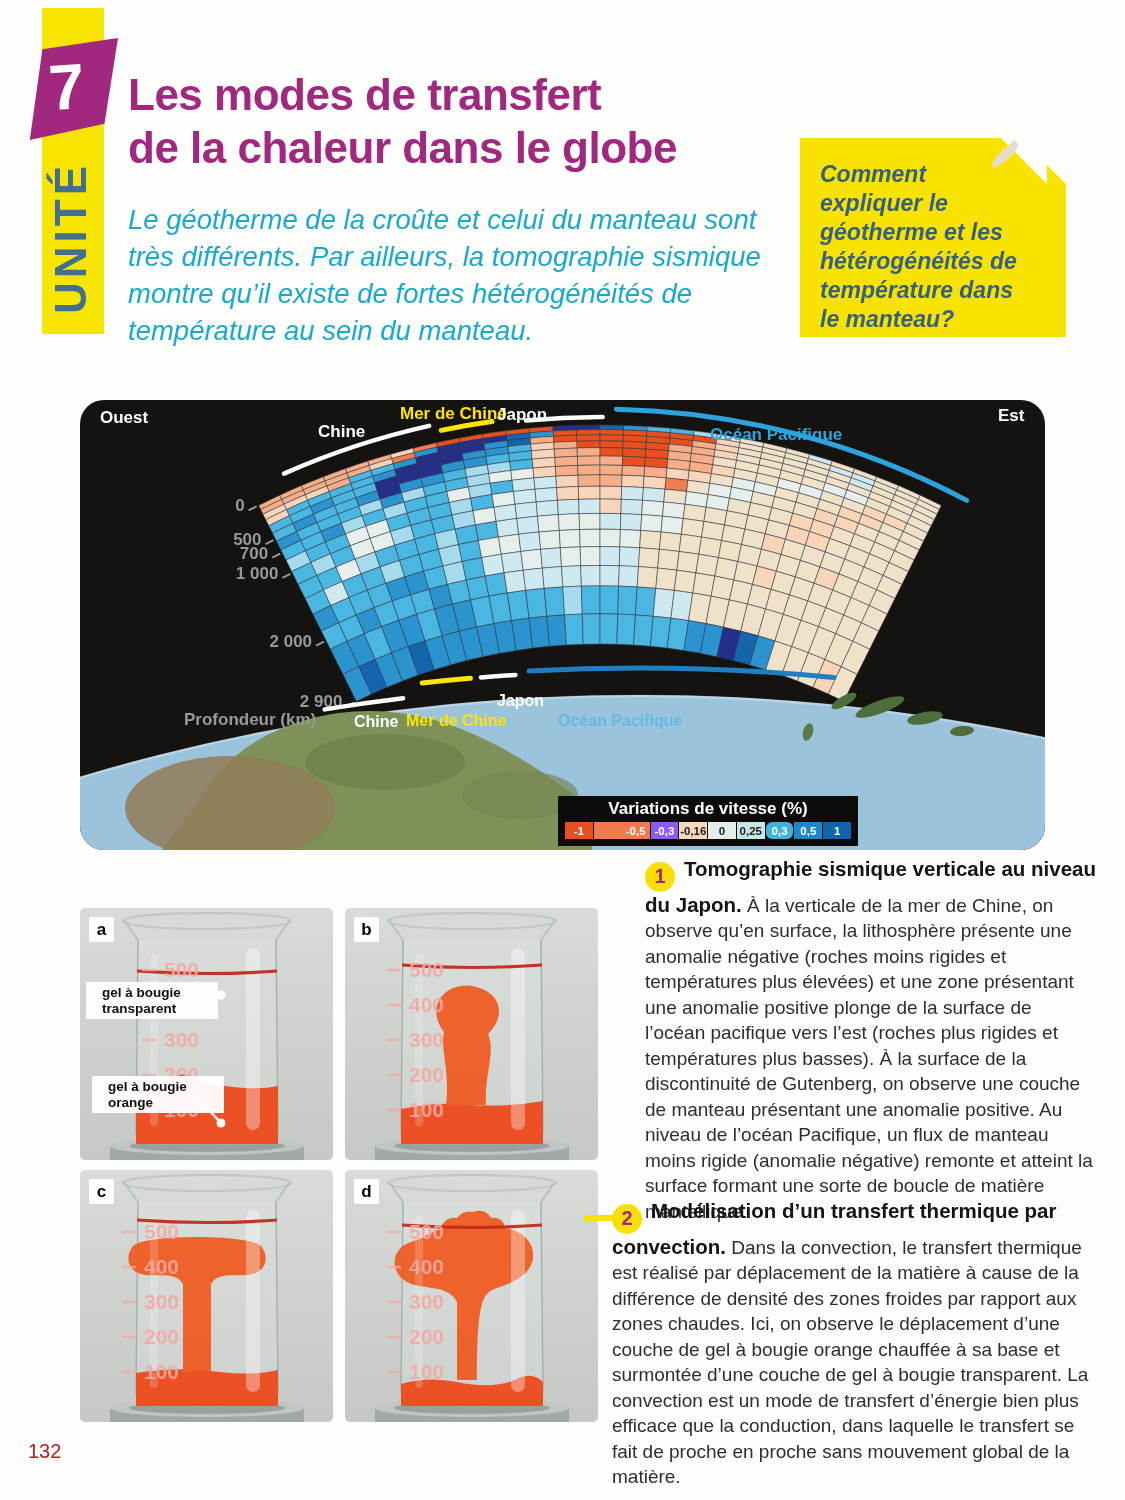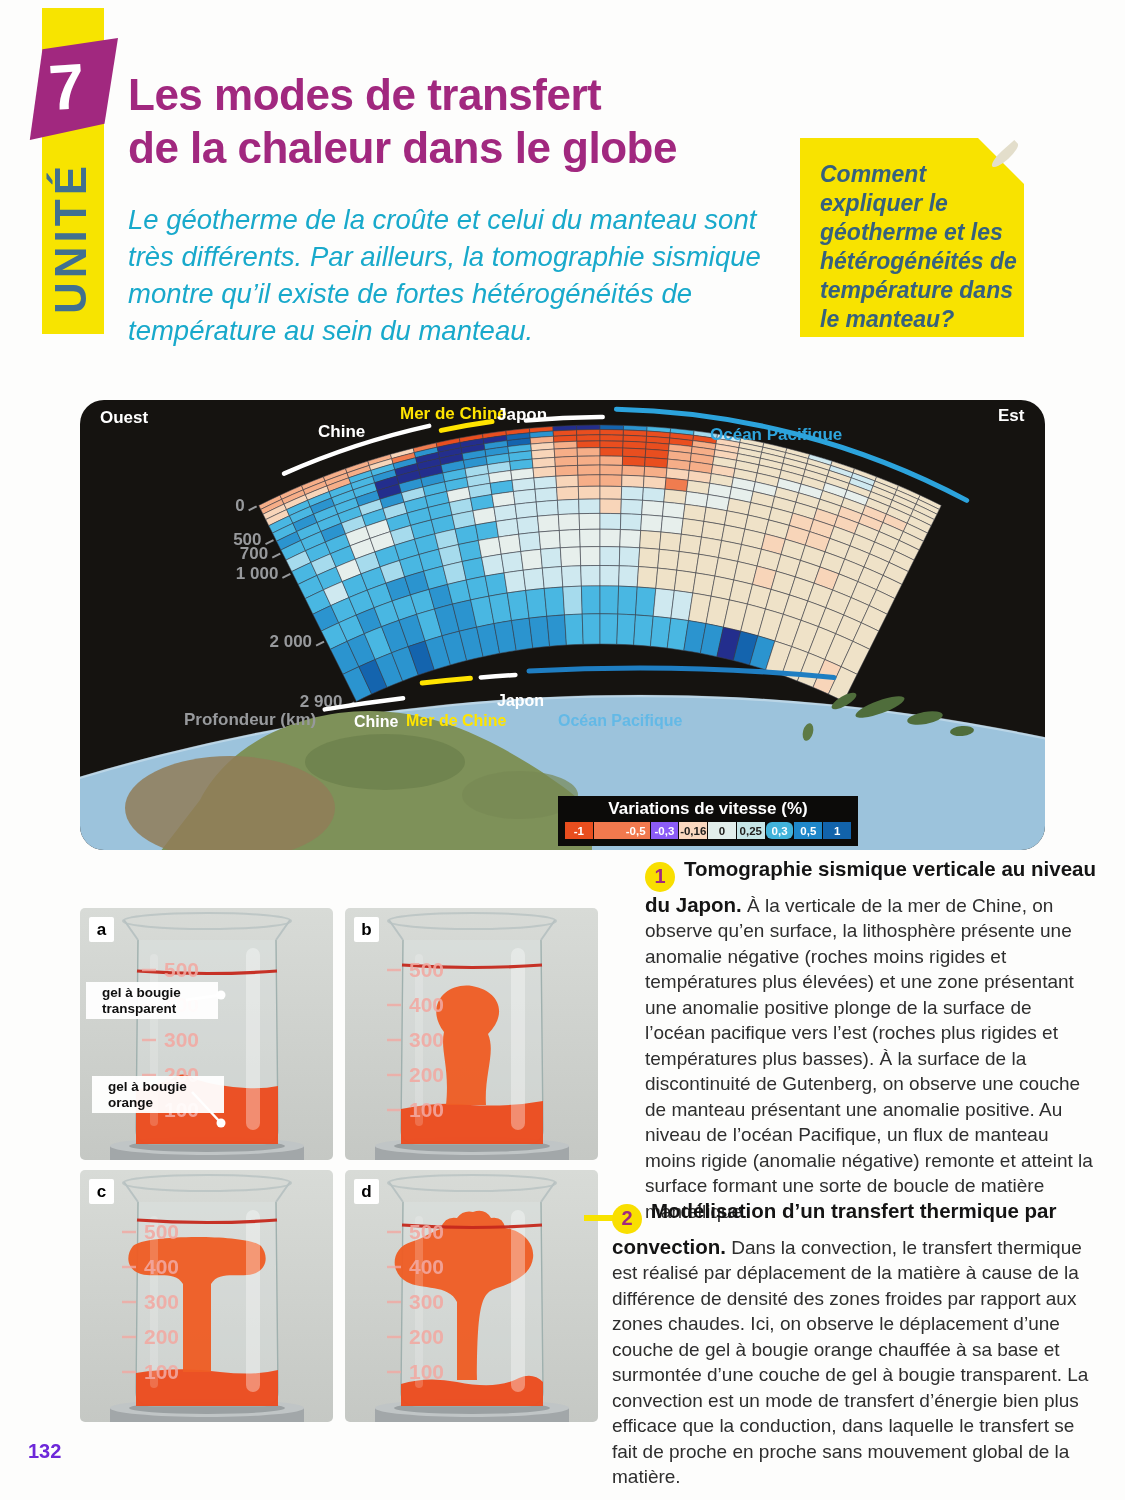--- a/index.html
+++ b/index.html
@@ -9,21 +9,21 @@
 
   
   .unit-band{left:42px;top:8px;width:62px;height:326px;background:#f7e400;}
   .unit-vert{left:34px;top:142px;width:74px;height:192px;display:flex;align-items:center;justify-content:center;
      writing-mode:vertical-rl;transform:rotate(180deg);color:#41708f;font-weight:bold;font-size:44px;letter-spacing:4px;}
   .unit-num{left:28px;top:38px;width:90px;height:102px;background:#a1287f;
      clip-path:polygon(16% 11%,100% 0,85% 84%,2% 100%);display:flex;align-items:center;justify-content:center;}
   .unit-num span{color:#fff;font-size:64px;font-weight:bold;transform:translate(-6px,-2px) rotate(-4deg);}
   .page-title{left:128px;top:68px;color:#a1287f;font-size:44px;line-height:53px;font-weight:bold;letter-spacing:-0.5px;}
   .intro{left:128px;top:201px;width:676px;color:#18a9cb;font-size:27.5px;line-height:37px;font-style:italic;font-weight:500;}
-  .note{left:800px;top:138px;width:224px;height:199px;background:#f8e300;
+  .note{left:800px;top:138px;width:266px;height:199px;background:#f8e300;
      clip-path:polygon(0 0,calc(100% - 46px) 0,100% 46px,100% 100%,0 100%);}
   .note-fold{right:0;top:0;width:0;height:0;border-top:46px solid #fdfdfc;border-left:46px solid transparent;}
   .note-fold2{right:22px;top:12px;width:34px;height:10px;background:#e3decb;border-radius:50% 0 50% 50%;transform:rotate(-42deg);}
   .note-text{left:20px;top:22px;width:200px;color:#36617e;font-size:23px;line-height:29px;font-weight:bold;font-style:italic;}
 
   
   .panel{left:80px;top:400px;width:965px;height:450px;background:#151310;border-radius:24px;}
   .panel svg{position:absolute;left:0;top:0;}
   .pl{position:absolute;font-weight:bold;font-size:17px;color:#fff;white-space:nowrap;}
   .pl.gray{color:#97999c;}
@@ -43,21 +43,21 @@
   .callout{position:absolute;background:rgba(255,255,255,0.95);color:#101010;font-size:13.5px;line-height:15.5px;
      font-weight:bold;text-align:left;padding:3px 16px;}
   .connector2{left:584px;top:1215px;width:30px;height:6px;background:#f8e300;}
 
   
   .doc{position:absolute;color:#2e2e2e;font-size:19px;line-height:25.5px;}
   .doc p{margin:0;}
   .doc .doc-head{color:#141414;font-size:20.5px;}
   .badge{display:inline-flex;width:30px;height:30px;border-radius:50%;background:#f9df00;color:#a1287f;
      font-weight:bold;font-size:20px;align-items:center;justify-content:center;margin-right:9px;vertical-align:-7px;}
-  .page-num{left:28px;top:1440px;color:#6d28d9;font-size:20px;font-weight:bold;}
+  .page-num{left:28px;top:1440px;color:#b91c1c;font-size:20px;}
 </style>
 </head>
 <body>
 
 <div class="abs unit-band"></div>
 <div class="abs unit-vert">UNITÉ</div>
 <div class="abs unit-num">
   <span>7</span>
 </div>
 <div class="abs page-title">

